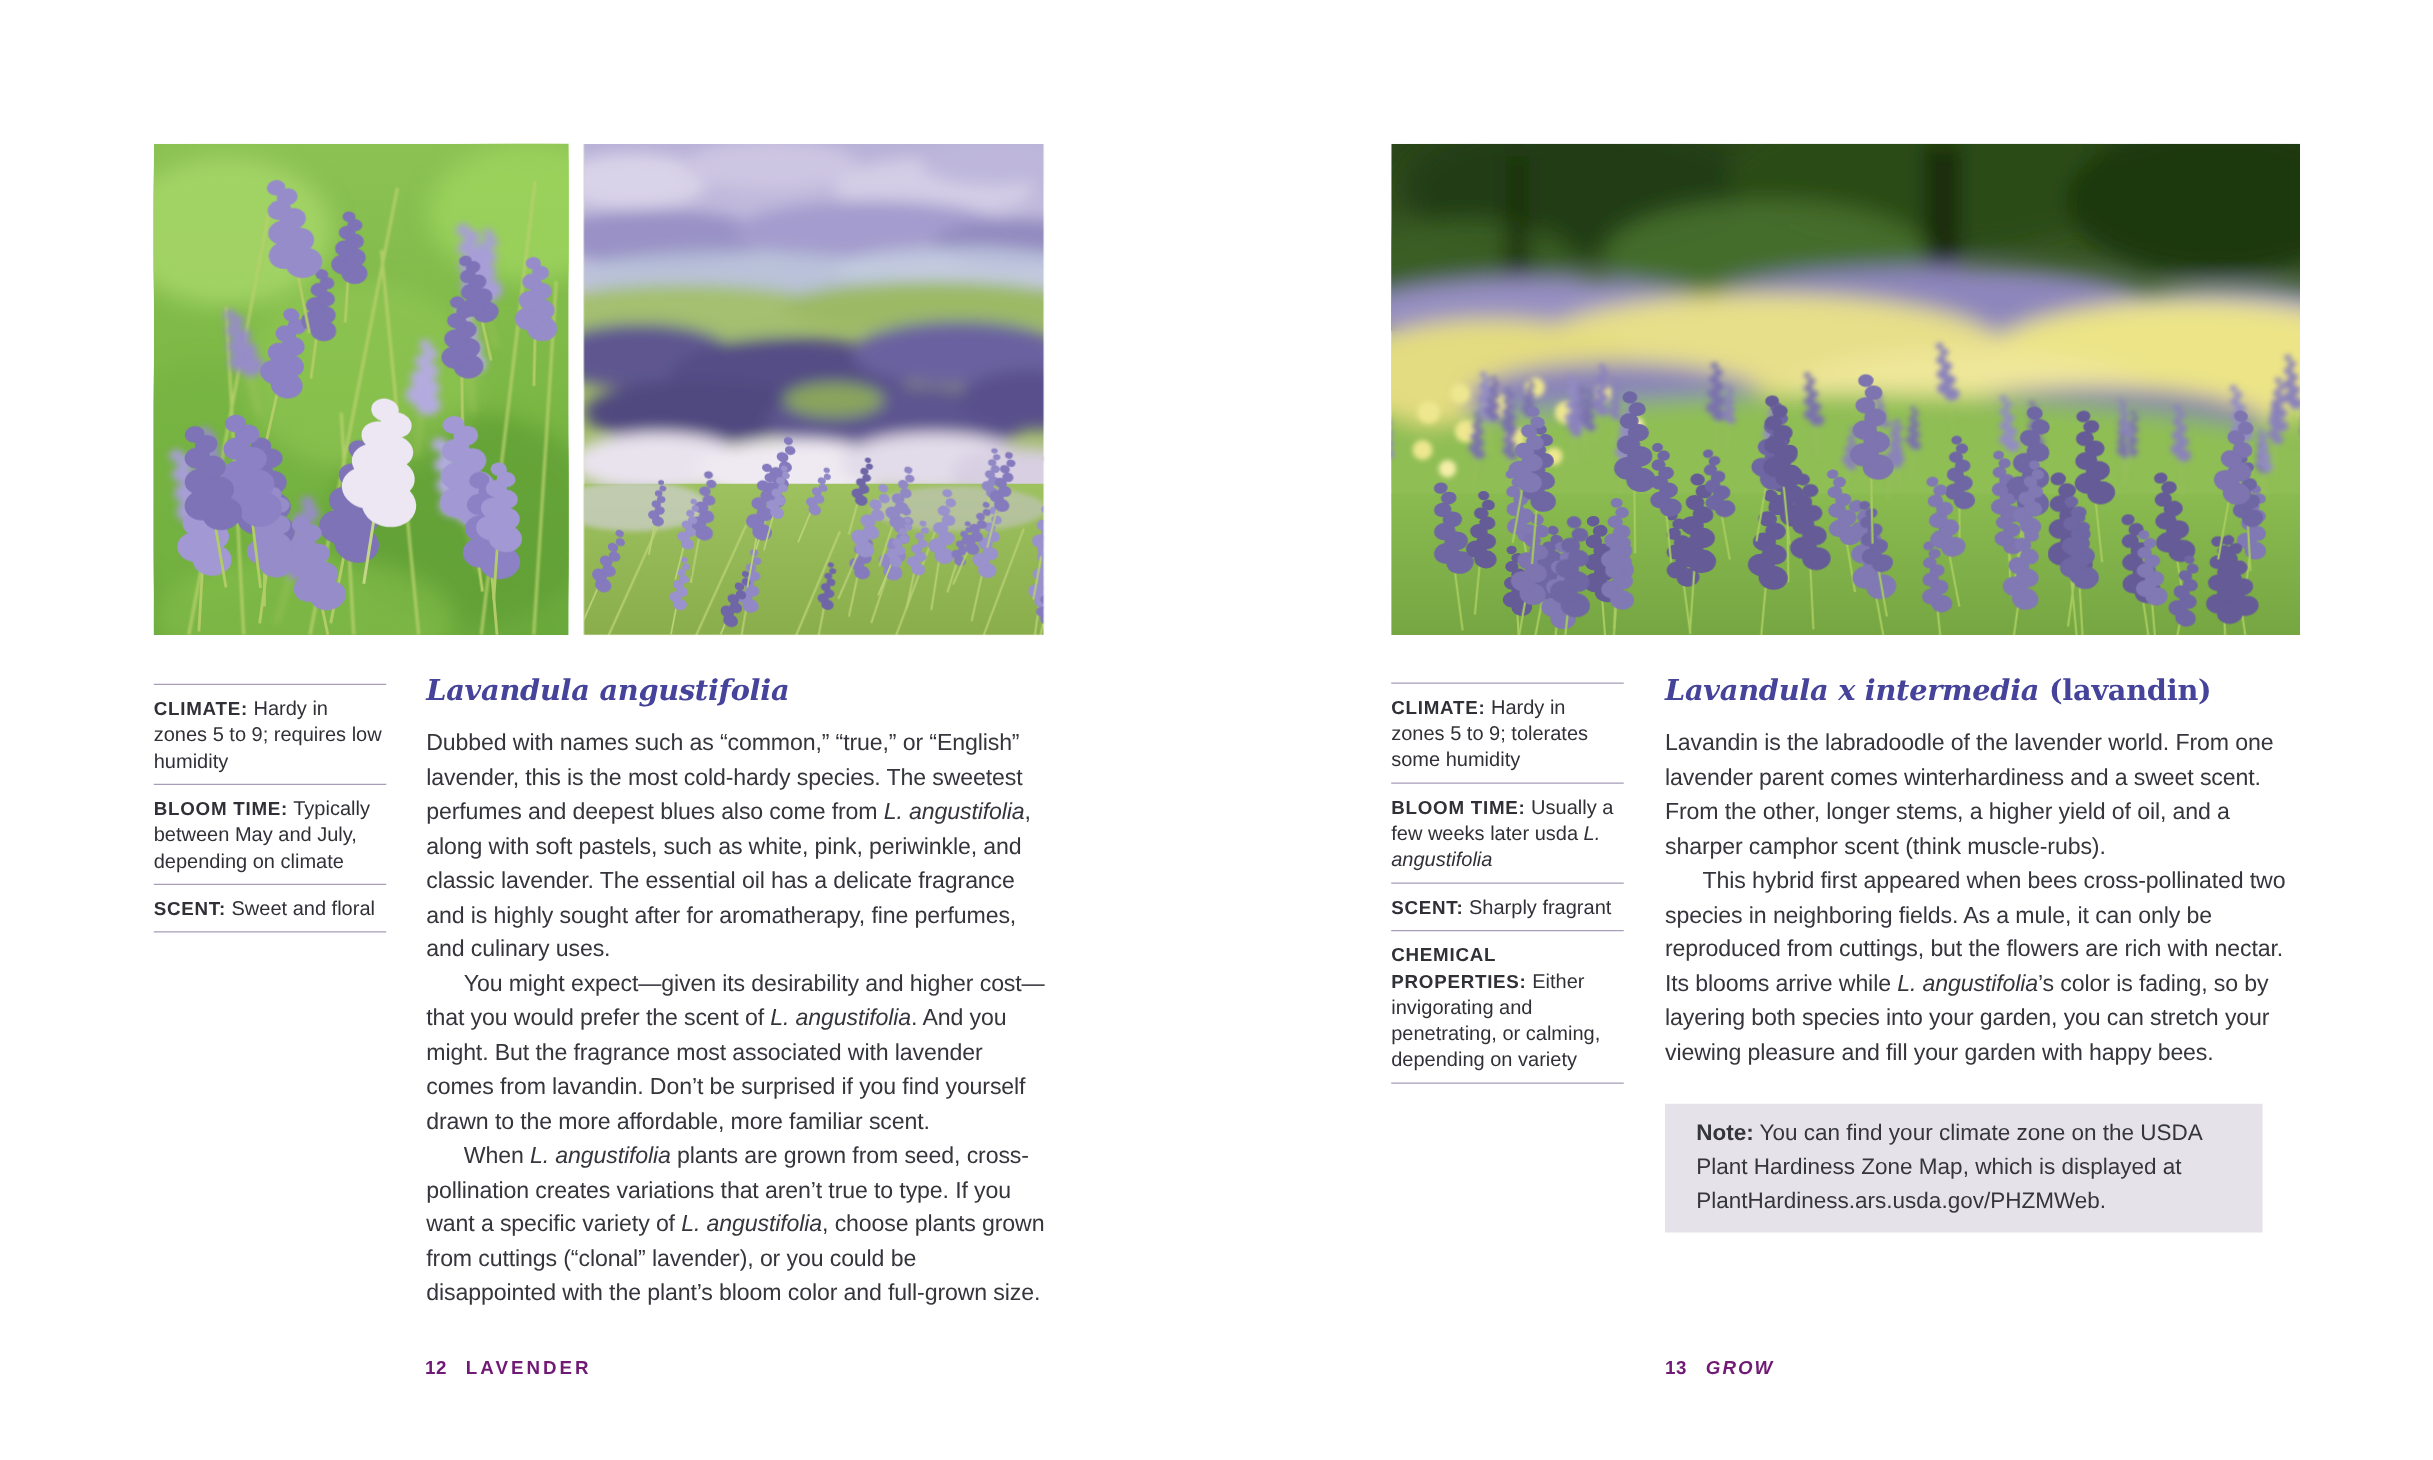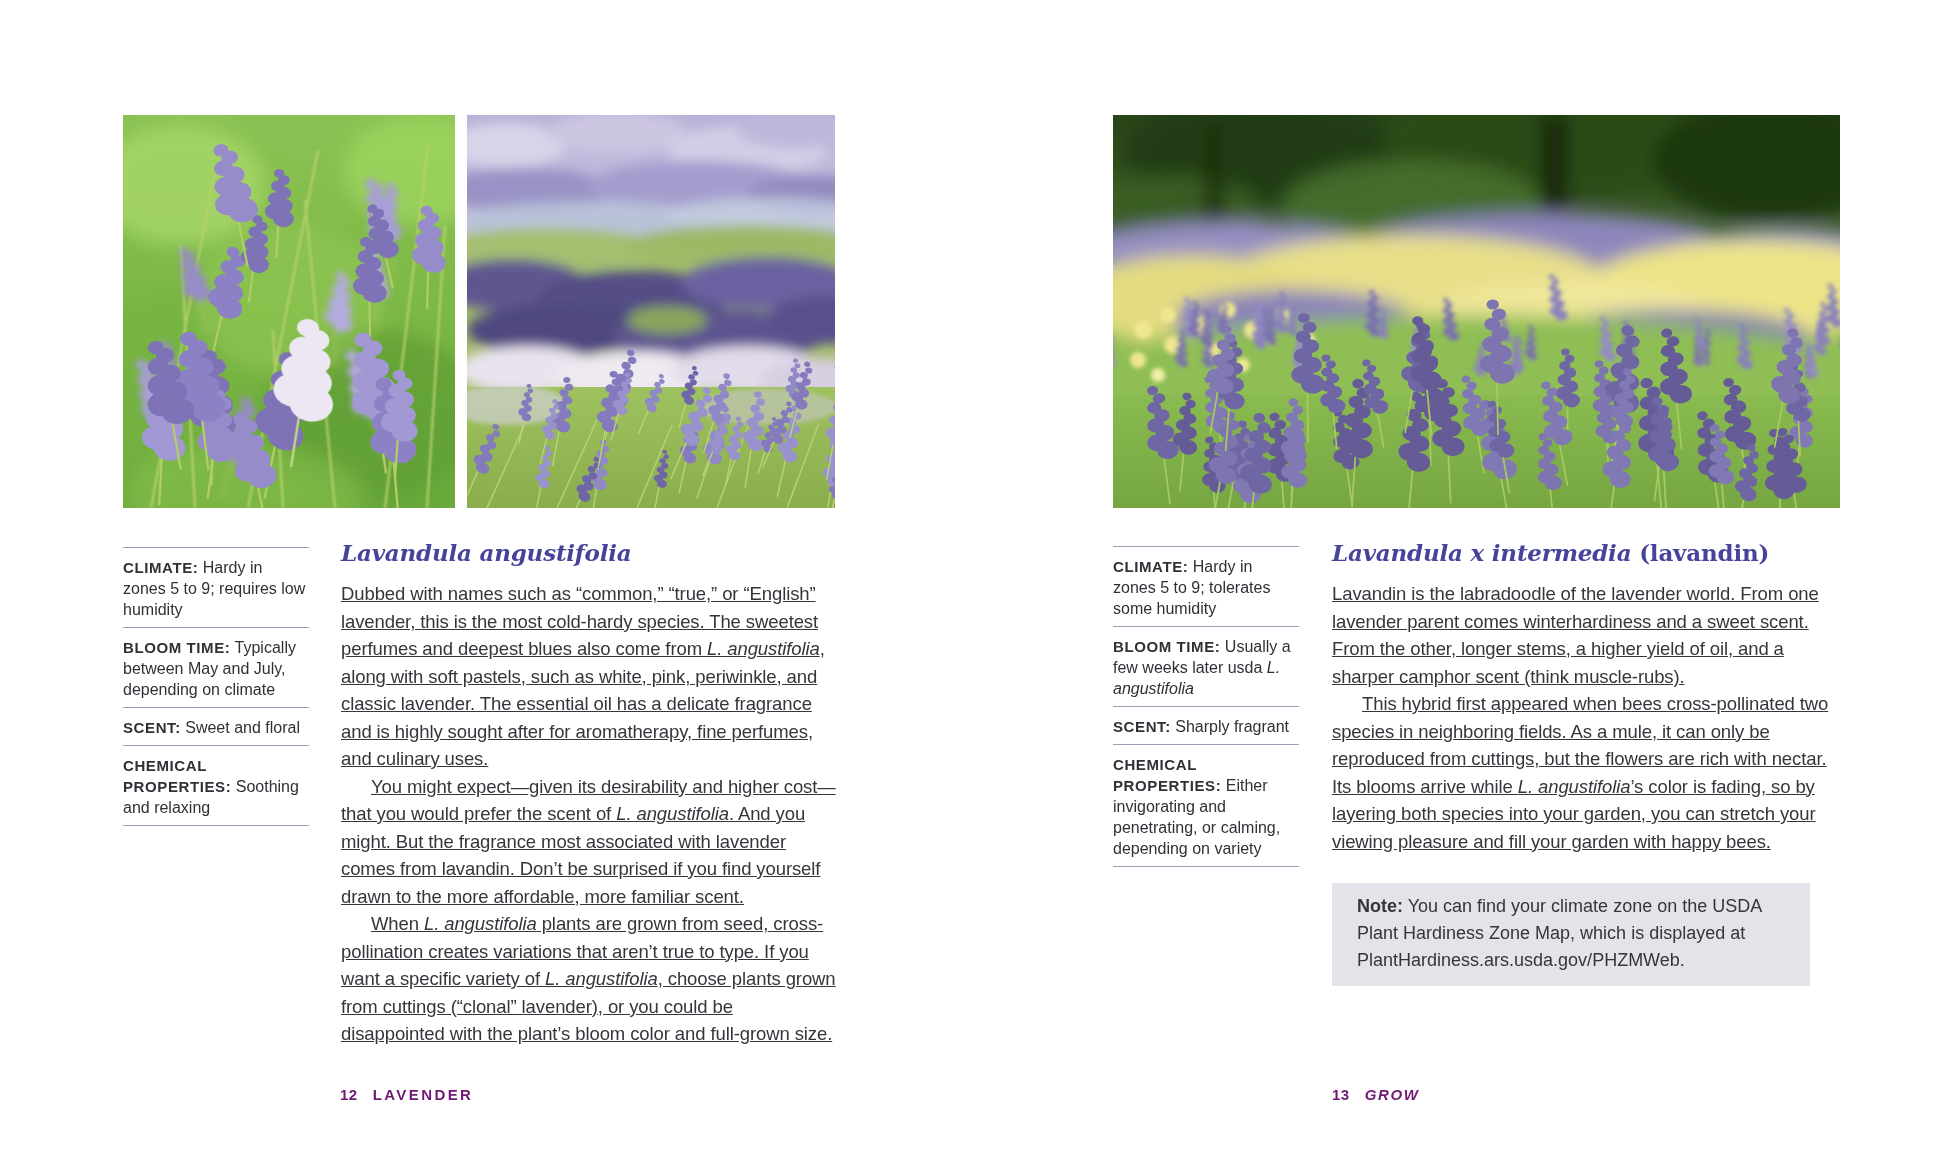--- a/index.html
+++ b/index.html
@@ -11,21 +11,21 @@
 
   .sidebar{position:absolute;width:186px;font-size:16px;line-height:21px;color:#303037;}
   .sb-item{border-top:1px solid var(--rule,#a79db8);padding:9px 0 7px;}
   .sb-item:last-child{border-bottom:1px solid var(--rule,#a79db8);}
   .sb-item p{margin:0;}
   .sb-label{font-weight:bold;letter-spacing:0.6px;font-size:15px;}
 
   .main{position:absolute;}
   .heading{font-family:"DejaVu Serif",serif;font-weight:bold;font-size:23px;line-height:30px;
            color:var(--accent,#45439a);margin:0 0 12px 0;letter-spacing:-0.2px;}
-  p.body{margin:0;font-size:18.5px;line-height:27.5px;letter-spacing:-0.1px;text-decoration:underline;}
+  p.body{margin:0;font-size:18.5px;line-height:27.5px;letter-spacing:-0.1px;}
   p.indent{text-indent:30px;}
   .it{font-style:italic;}
   .bd{font-weight:bold;}
 
   .note{background:var(--notebg,#e6e2ea);width:478px;box-sizing:border-box;
         padding:10px 24px 12px 25px;margin-top:28px;font-size:18px;line-height:27px;}
 
   .pg-footer{position:absolute;top:1086px;font-size:15px;color:#701a75;font-weight:bold;}
   .pg-footer .num{margin-right:15px;letter-spacing:0.5px;}
   .pg-footer .rh{letter-spacing:2.4px;}
@@ -775,23 +775,20 @@
 
     <aside class="sidebar" style="left:123px;top:547px">
       <div class="sb-item">
         <p><span class="sb-label">CLIMATE:</span><span><span> Hardy in zones 5 to 9; requires low humidity</span></span></p>
       </div>
       <div class="sb-item">
         <p><span class="sb-label">BLOOM TIME:</span><span><span> Typically between May and July, depending on climate</span></span></p>
       </div>
       <div class="sb-item">
         <p><span class="sb-label">SCENT:</span><span><span> Sweet and floral</span></span></p>
-      </div>
-      <div class="sb-item">
-        <p><span class="sb-label">CHEMICAL PROPERTIES:</span><span><span> Soothing and relaxing</span></span></p>
       </div>
     </aside>
 
     <div class="main" style="left:341px;top:538px;width:497px">
       <h2 class="heading"><span class="it">Lavandula angustifolia</span></h2>
       <p class="body"><span>Dubbed with names such as “common,” “true,” or “English” lavender, this is the most cold-hardy species. The sweetest perfumes and deepest blues also come from </span><span class="it">L. angustifolia</span><span>, along with soft pastels, such as white, pink, periwinkle, and classic lavender. The essential oil has a delicate fragrance and is highly sought after for aromatherapy, fine perfumes, and culinary uses.</span></p>
       <p class="body indent"><span>You might expect—given its desirability and higher cost—that you would prefer the scent of </span><span class="it">L. angustifolia</span><span>. And you might. But the fragrance most associated with lavender comes from lavandin. Don’t be surprised if you find yourself drawn to the more affordable, more familiar scent.</span></p>
       <p class="body indent"><span>When </span><span class="it">L. angustifolia</span><span> plants are grown from seed, cross-pollination creates variations that aren’t true to type. If you want a specific variety of </span><span class="it">L. angustifolia</span><span>, choose plants grown from cuttings (“clonal” lavender), or you could be disappointed with the plant’s bloom color and full-grown size.</span></p>
     </div>
 

